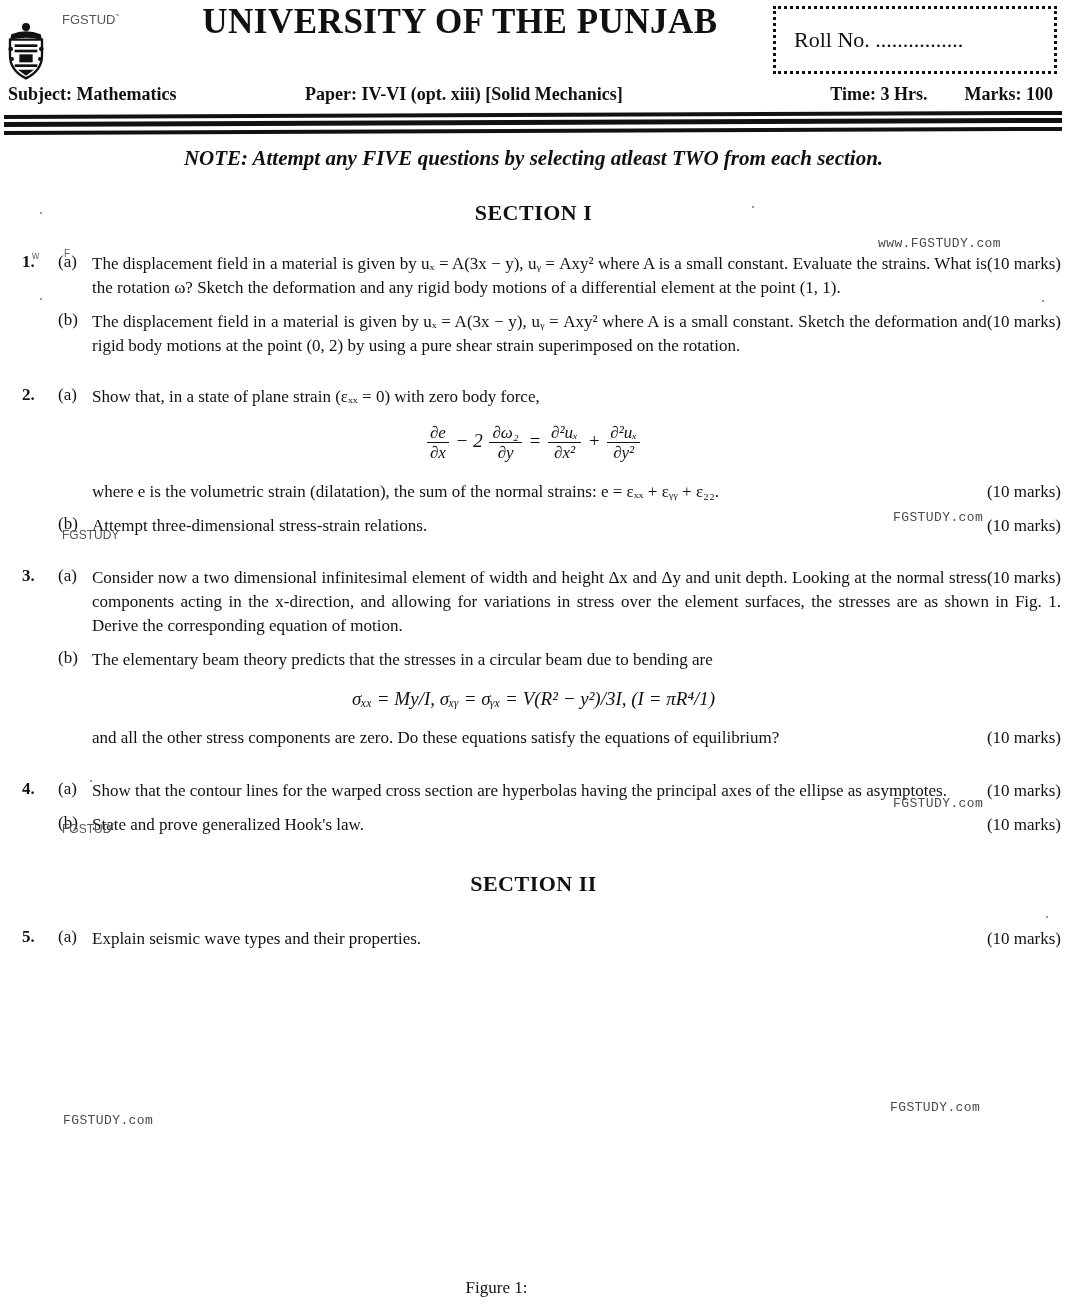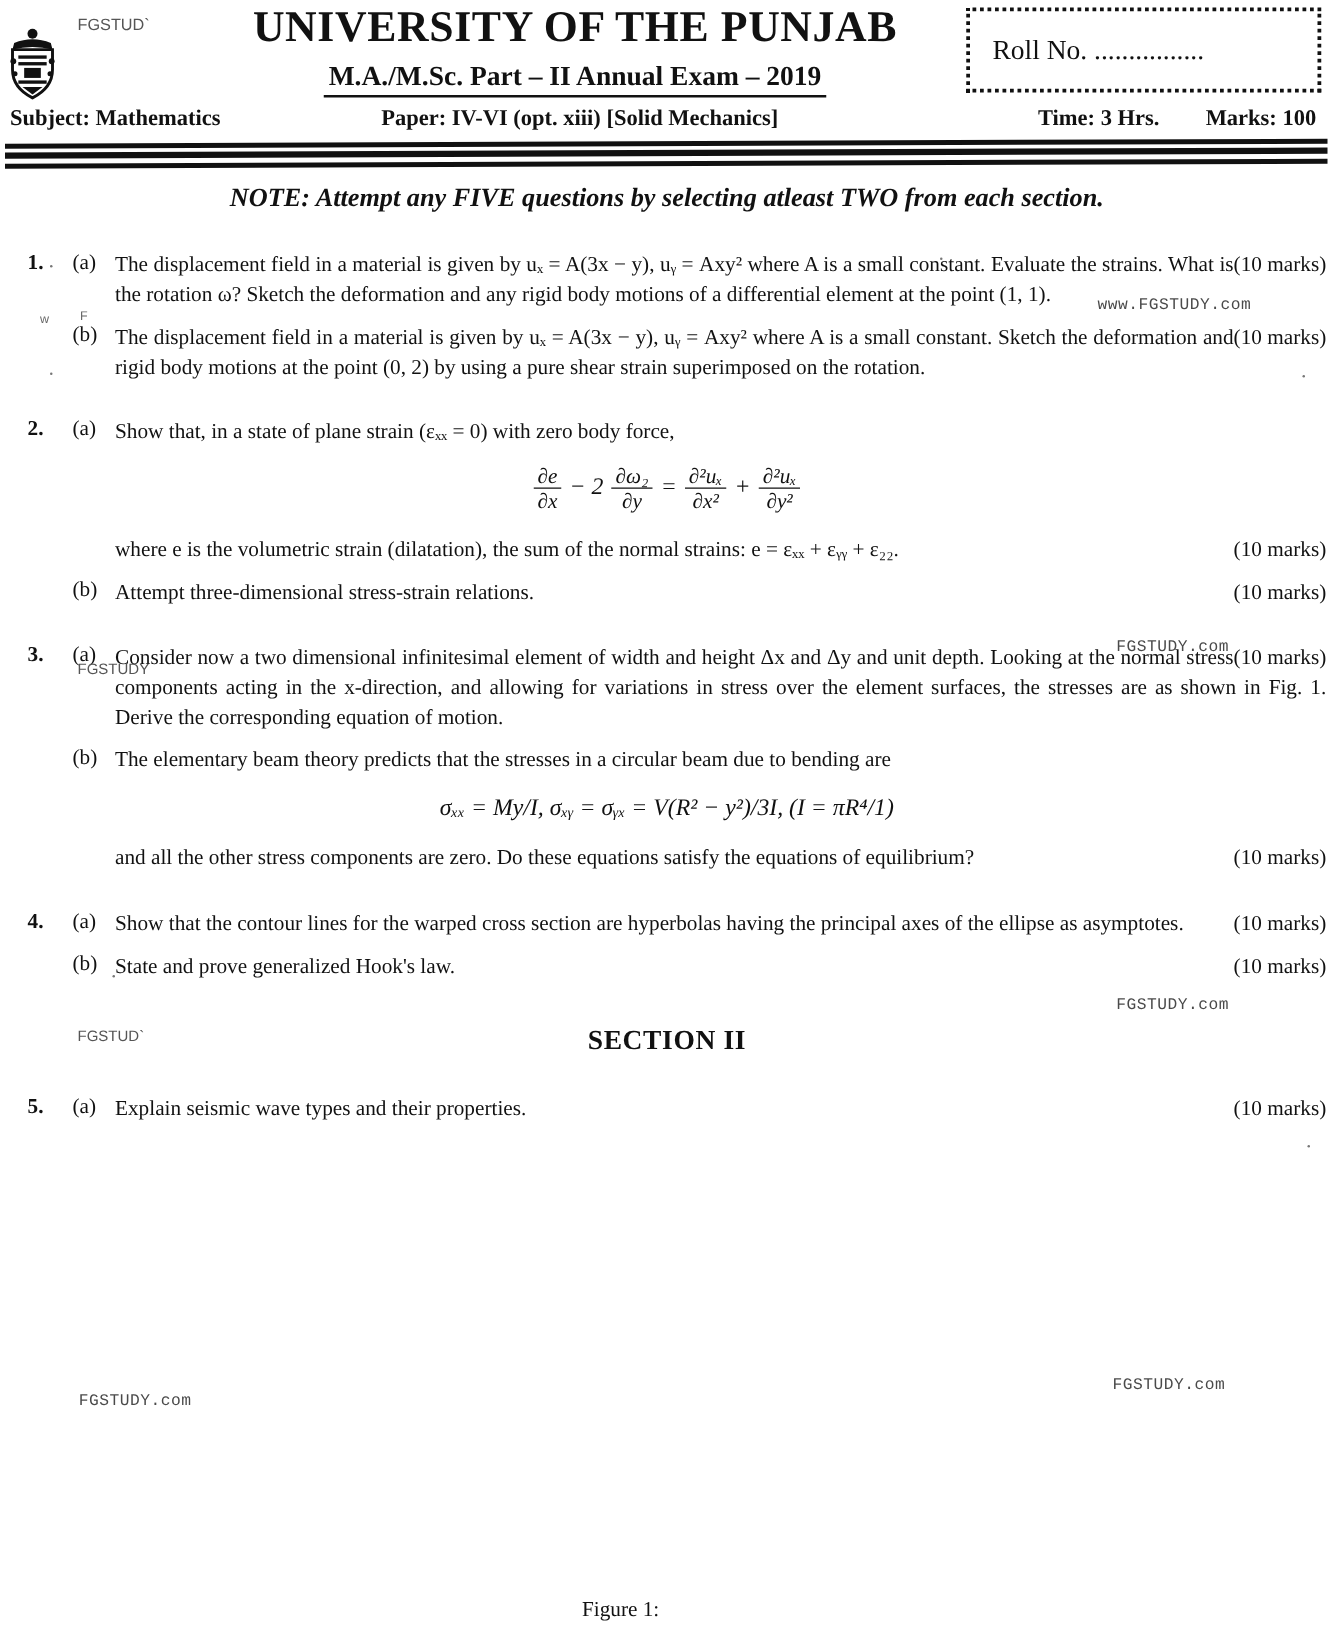--- a/index.html
+++ b/index.html
@@ -258,23 +258,20 @@
     <circle cx="7" cy="40" r="3.5" fill="#111"></circle>
     <circle cx="53" cy="40" r="3.5" fill="#111"></circle>
     <circle cx="9" cy="55" r="3" fill="#111"></circle>
     <circle cx="51" cy="55" r="3" fill="#111"></circle>
   </svg>
 
   <div class="wm-faint" style="left:62px; top:12px; font-size:13px;">FGSTUD`</div>
 
   <div class="uni-title">UNIVERSITY OF THE PUNJAB</div>
 
-  <div class="exam-wrap">
-    <span class="exam-underline">M.A./M.Sc.   Part – II   Annual Exam – 2019</span>
-  </div>
 
   <div class="subject">Subject: Mathematics</div>
   <div class="paper">Paper: IV-VI (opt. xiii) [Solid Mechanics]</div>
 
   <div class="rollbox">
     <div class="rollno">Roll No. ................</div>
   </div>
 
   <div class="timemarks">
     <span>Time: 3 Hrs.</span>
@@ -286,20 +283,21 @@
     <div class="rule r1"></div>
     <div class="rule r2"></div>
     <div class="rule r3"></div>
   </div>
 </div>
 
 <div class="note">NOTE: Attempt any FIVE questions by selecting atleast TWO from each section.</div>
 
 <div class="content">
 
+  <div class="section-head" style="margin-bottom:26px;">SECTION I</div>
 
   <div class="qblock">
     <div class="qrow" style="margin-bottom:2px;">
       <div class="qnum">1.</div>
       <div class="qpart">(a)</div>
       <div class="qtext">
         <span class="marks">(10 marks)</span>
         <span>The displacement field in a material is given by uₓ = A(3x − y),   uᵧ = Axy² where A is a small constant. Evaluate the strains. What is the rotation ω? Sketch the deformation and any rigid body motions of a differential element at the point (1, 1).</span>
       </div>
     </div>

